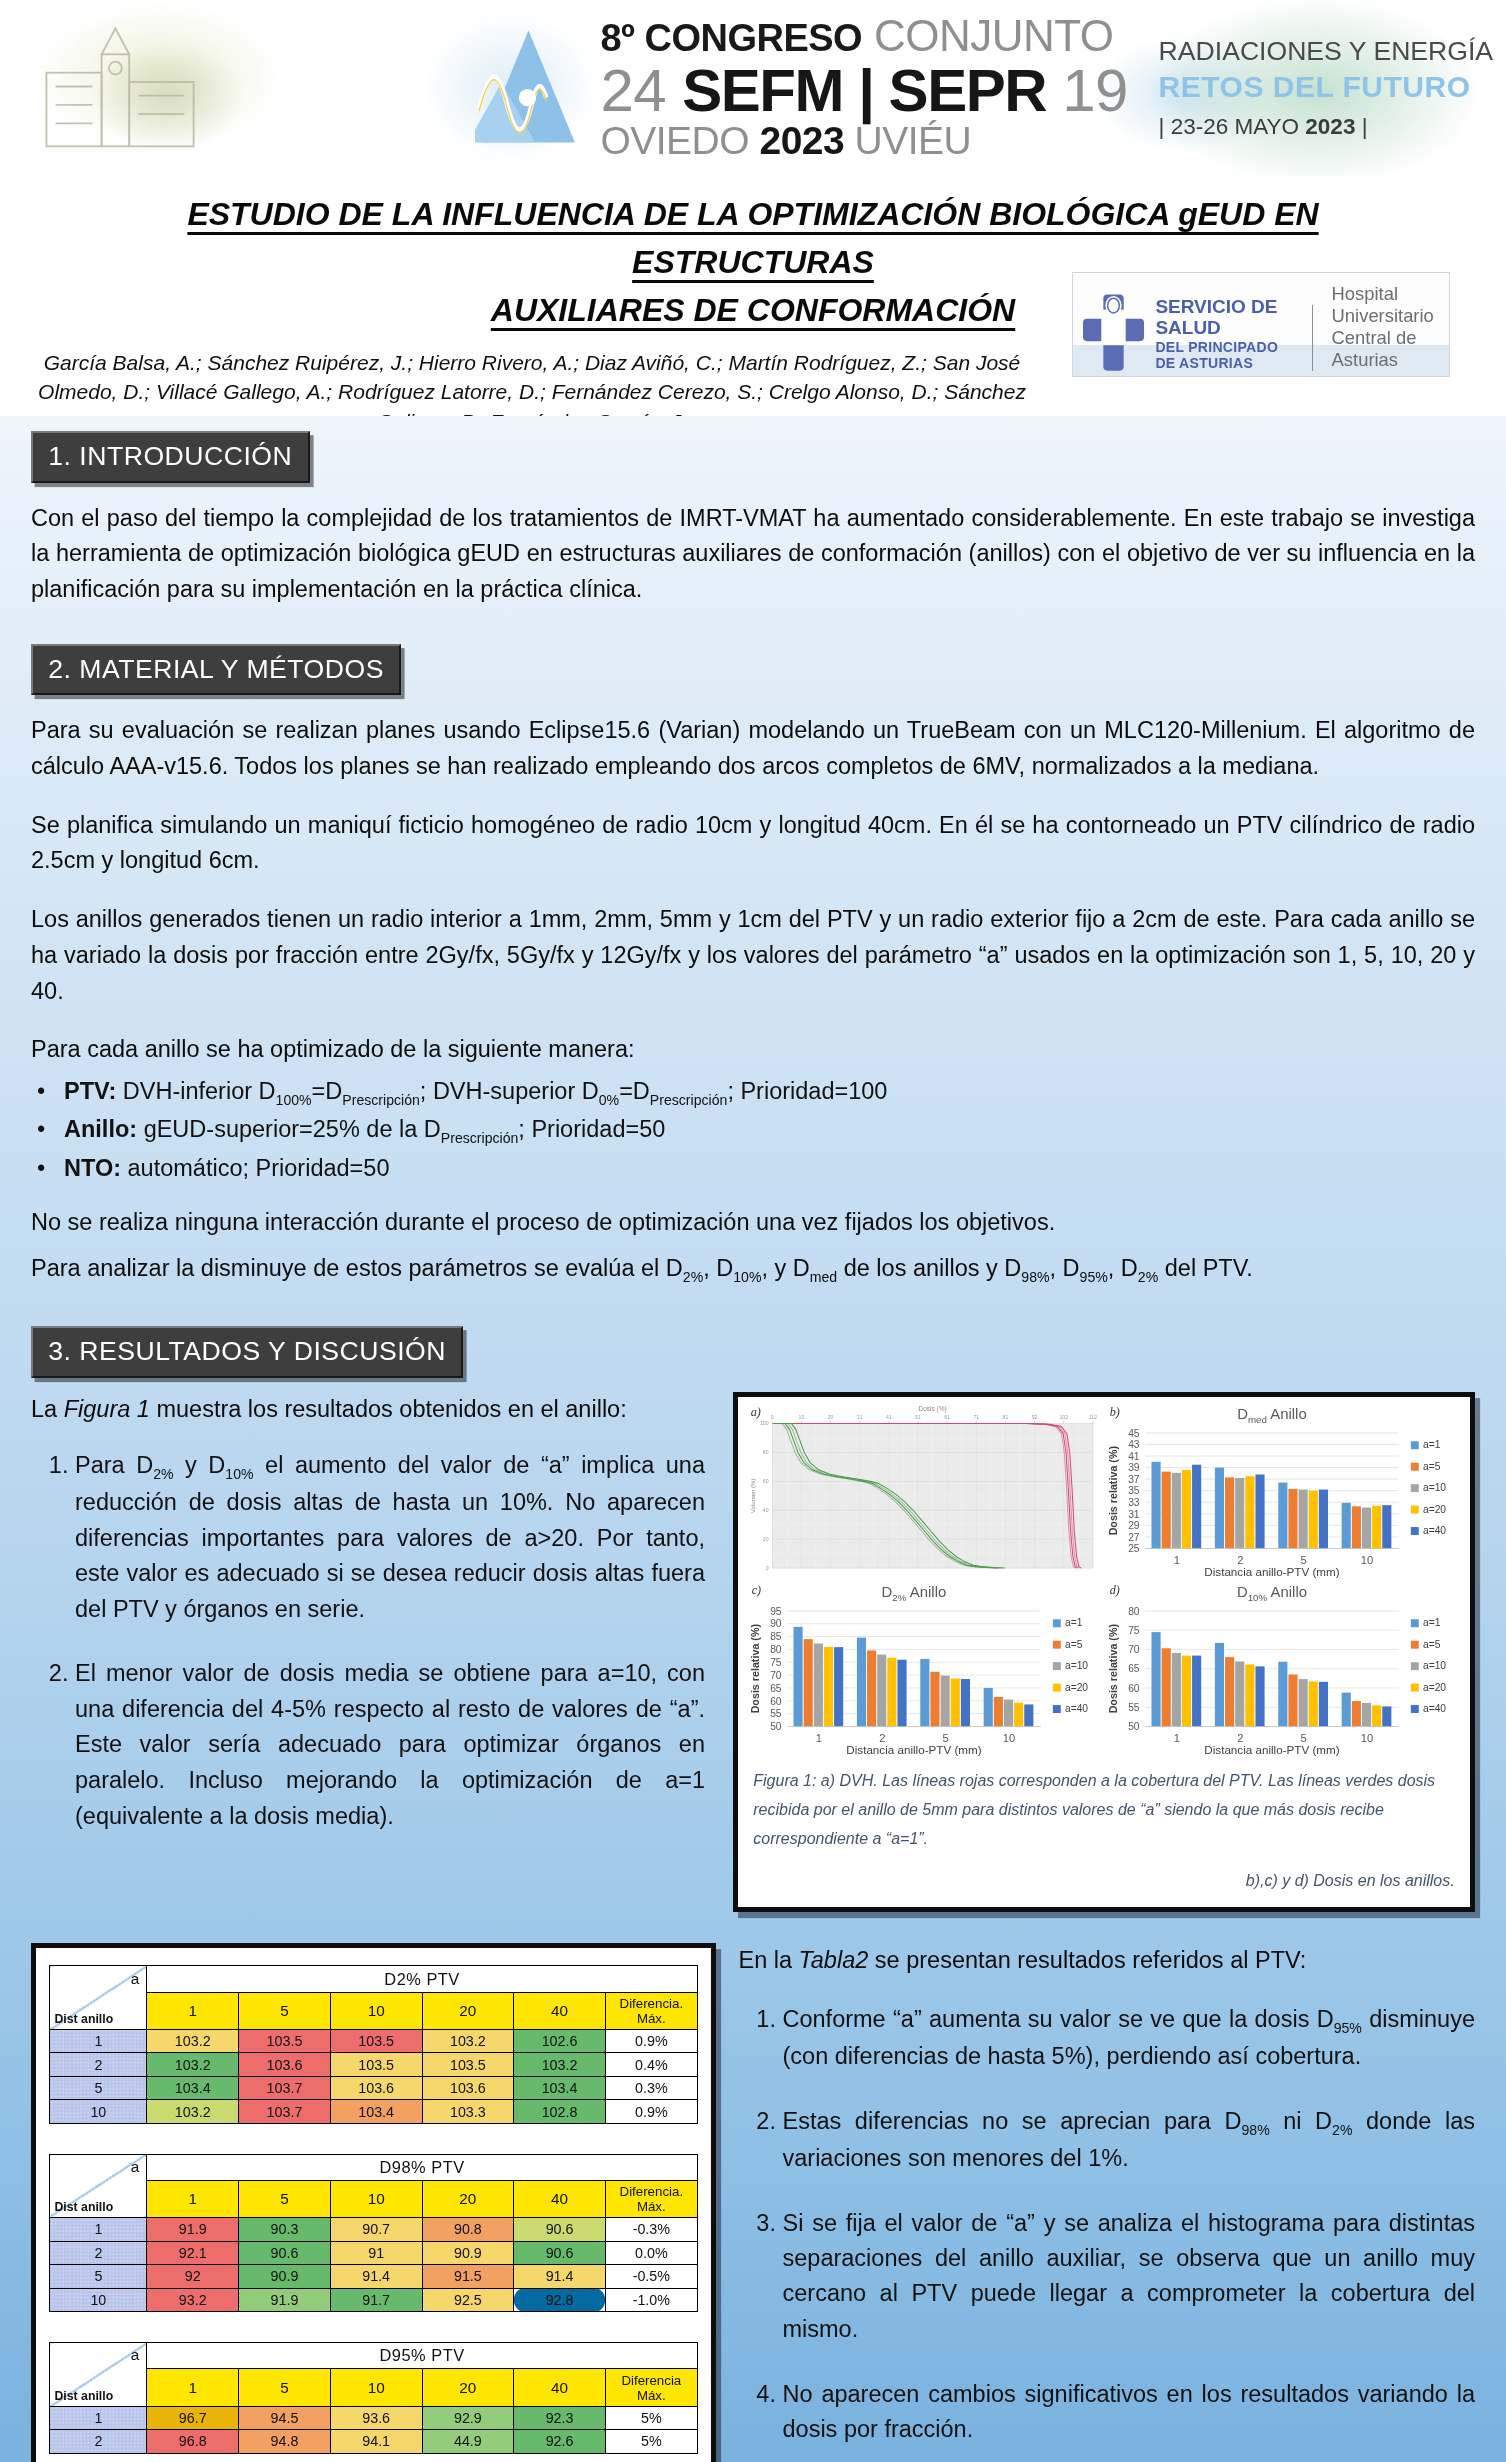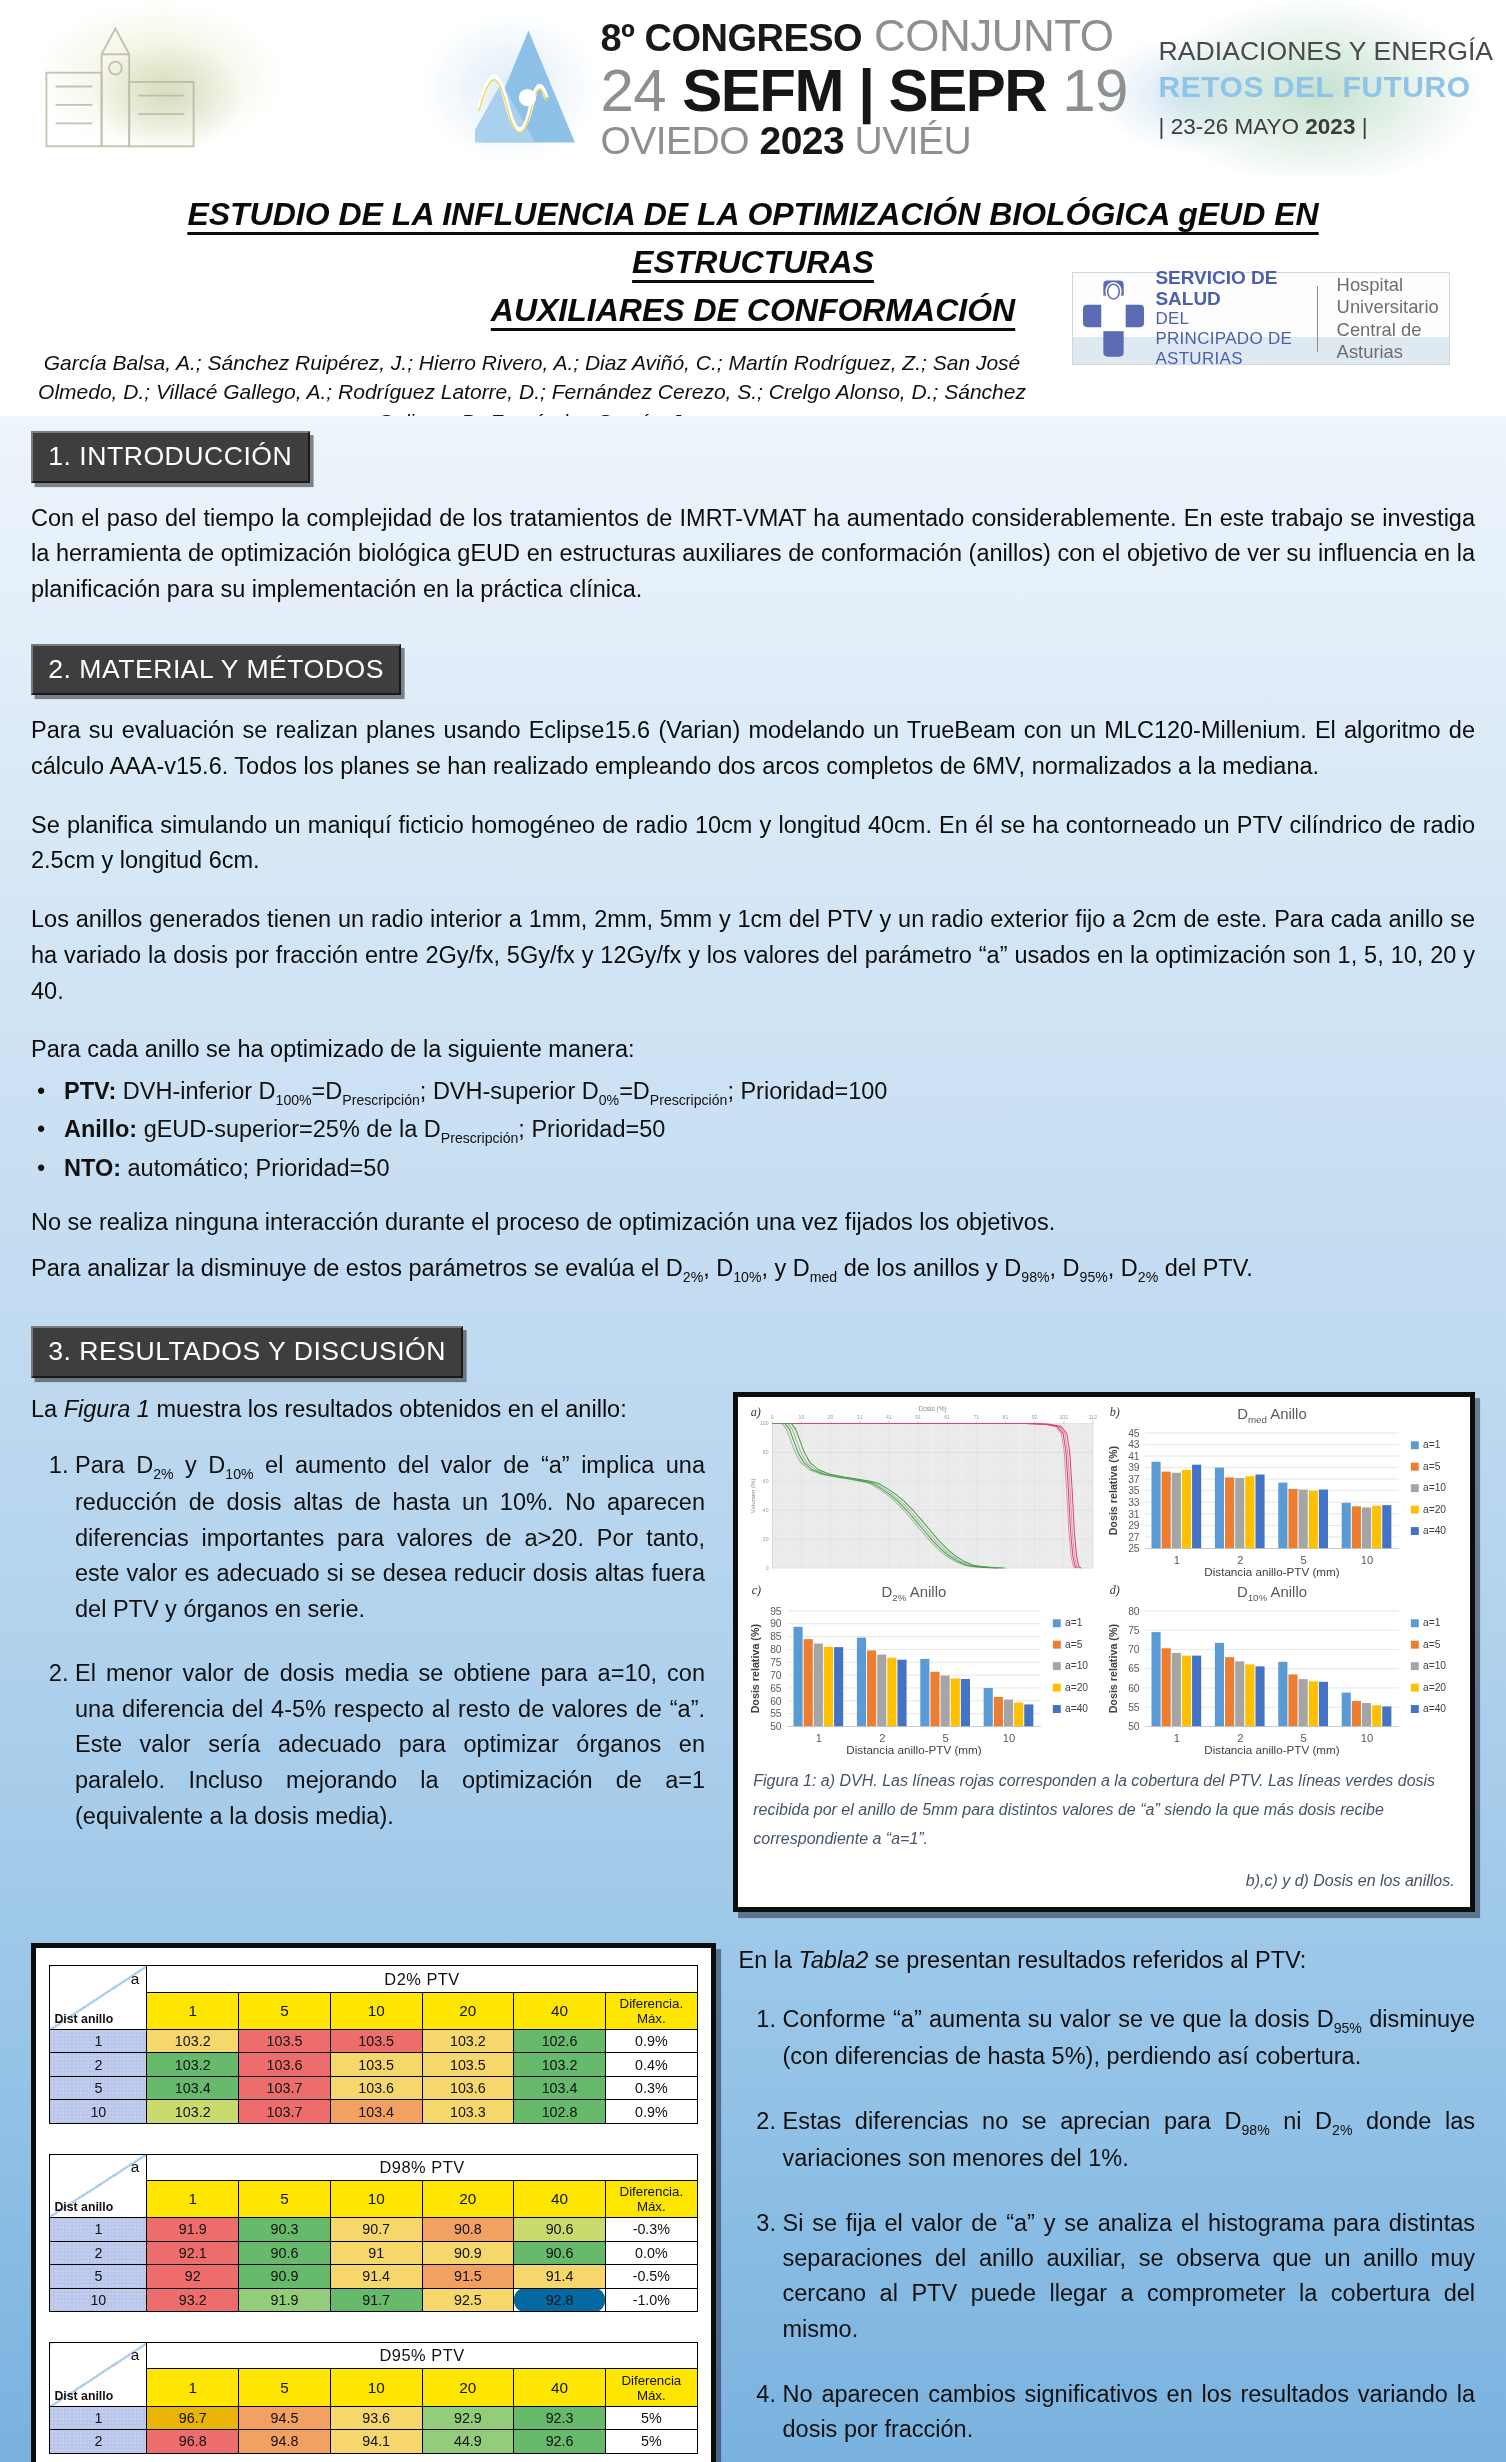--- a/index.html
+++ b/index.html
@@ -41,26 +41,26 @@
   
   .titleblock { position:relative; height:240px; background:#fff; padding-top:14.3px; }
   .main-title { width:1303px; margin:0 auto; text-align:center;
     font-size:32px; font-weight:bold; font-style:italic; line-height:1.5;
     text-decoration:underline; text-underline-offset:7.2px; text-decoration-thickness:2.6px; color:#0a0a0a;}
   .authors { width:1002px; margin:13.3px 0 0 31px; text-align:center; font-style:italic;
     font-size:21px; line-height:1.42; color:#101010; }
   .affil { width:1002px; margin:2px 0 0 31px; text-align:center; font-style:italic; font-size:21px; }
   .corresp { width:1002px; margin:2px 0 0 31px; text-align:center; font-style:italic; font-size:21px; }
   .corresp a { color:#3aafa9; }
-  .hosp-logo { position:absolute; right:56px; top:96px; width:378px; height:93px;
+  .hosp-logo { position:absolute; right:56px; top:96px; width:378px; height:105px;
     background:linear-gradient(180deg,#fdfdfd 0 70%, #dfe9f2 70% 100%);
-    border:1.5px solid #cfd6dd; display:flex; align-items:center; gap:11.2px; padding:5.1px 10.2px; }
+    border:1.5px solid #cfd6dd; display:flex; align-items:flex-end; gap:11.2px; padding:5.1px 10.2px; }
   .hosp-cross { width:61px; height:77px; flex:0 0 auto; }
   .hosp-t1 { font-size:19px; font-weight:bold; color:#4a5fae; line-height:1.1; }
-  .hosp-t2 { font-size:17px; font-weight:normal; color:#4a5fae; letter-spacing:0.3px; }
+  .hosp-t2 { font-size:14px; font-weight:bold; color:#4a5fae; letter-spacing:0.3px; }
   .hosp-div { width:1.5px; height:66px; background:#8a8f94; margin:0 7.2px; }
   .hosp-t3 { font-size:18.4px; color:#6d6e71; line-height:1.2; }
   
   .bluebody { position:relative; height:2046px; padding:15.3px 31px 0 31px;
     background:linear-gradient(180deg,#eef5fb 0%, #d6e7f6 22%, #b7d5ee 55%, #96c4e7 80%, #79b2df 100%); }
   .sec-h { display:inline-block; background:#3e3e3e; color:#fff; font-size:26.6px;
     padding:8.2px 15.3px; border:2px solid #191919; border-top-color:#7a7a7a; border-left-color:#7a7a7a;
     box-shadow:3.6px 4.1px 0 rgba(20,20,20,.5); letter-spacing:0.5px; font-weight:normal; }
   .para { font-size:23.5px; line-height:1.52; text-align:justify; color:#0c0c0c; }
   sub { font-size:60%; }

